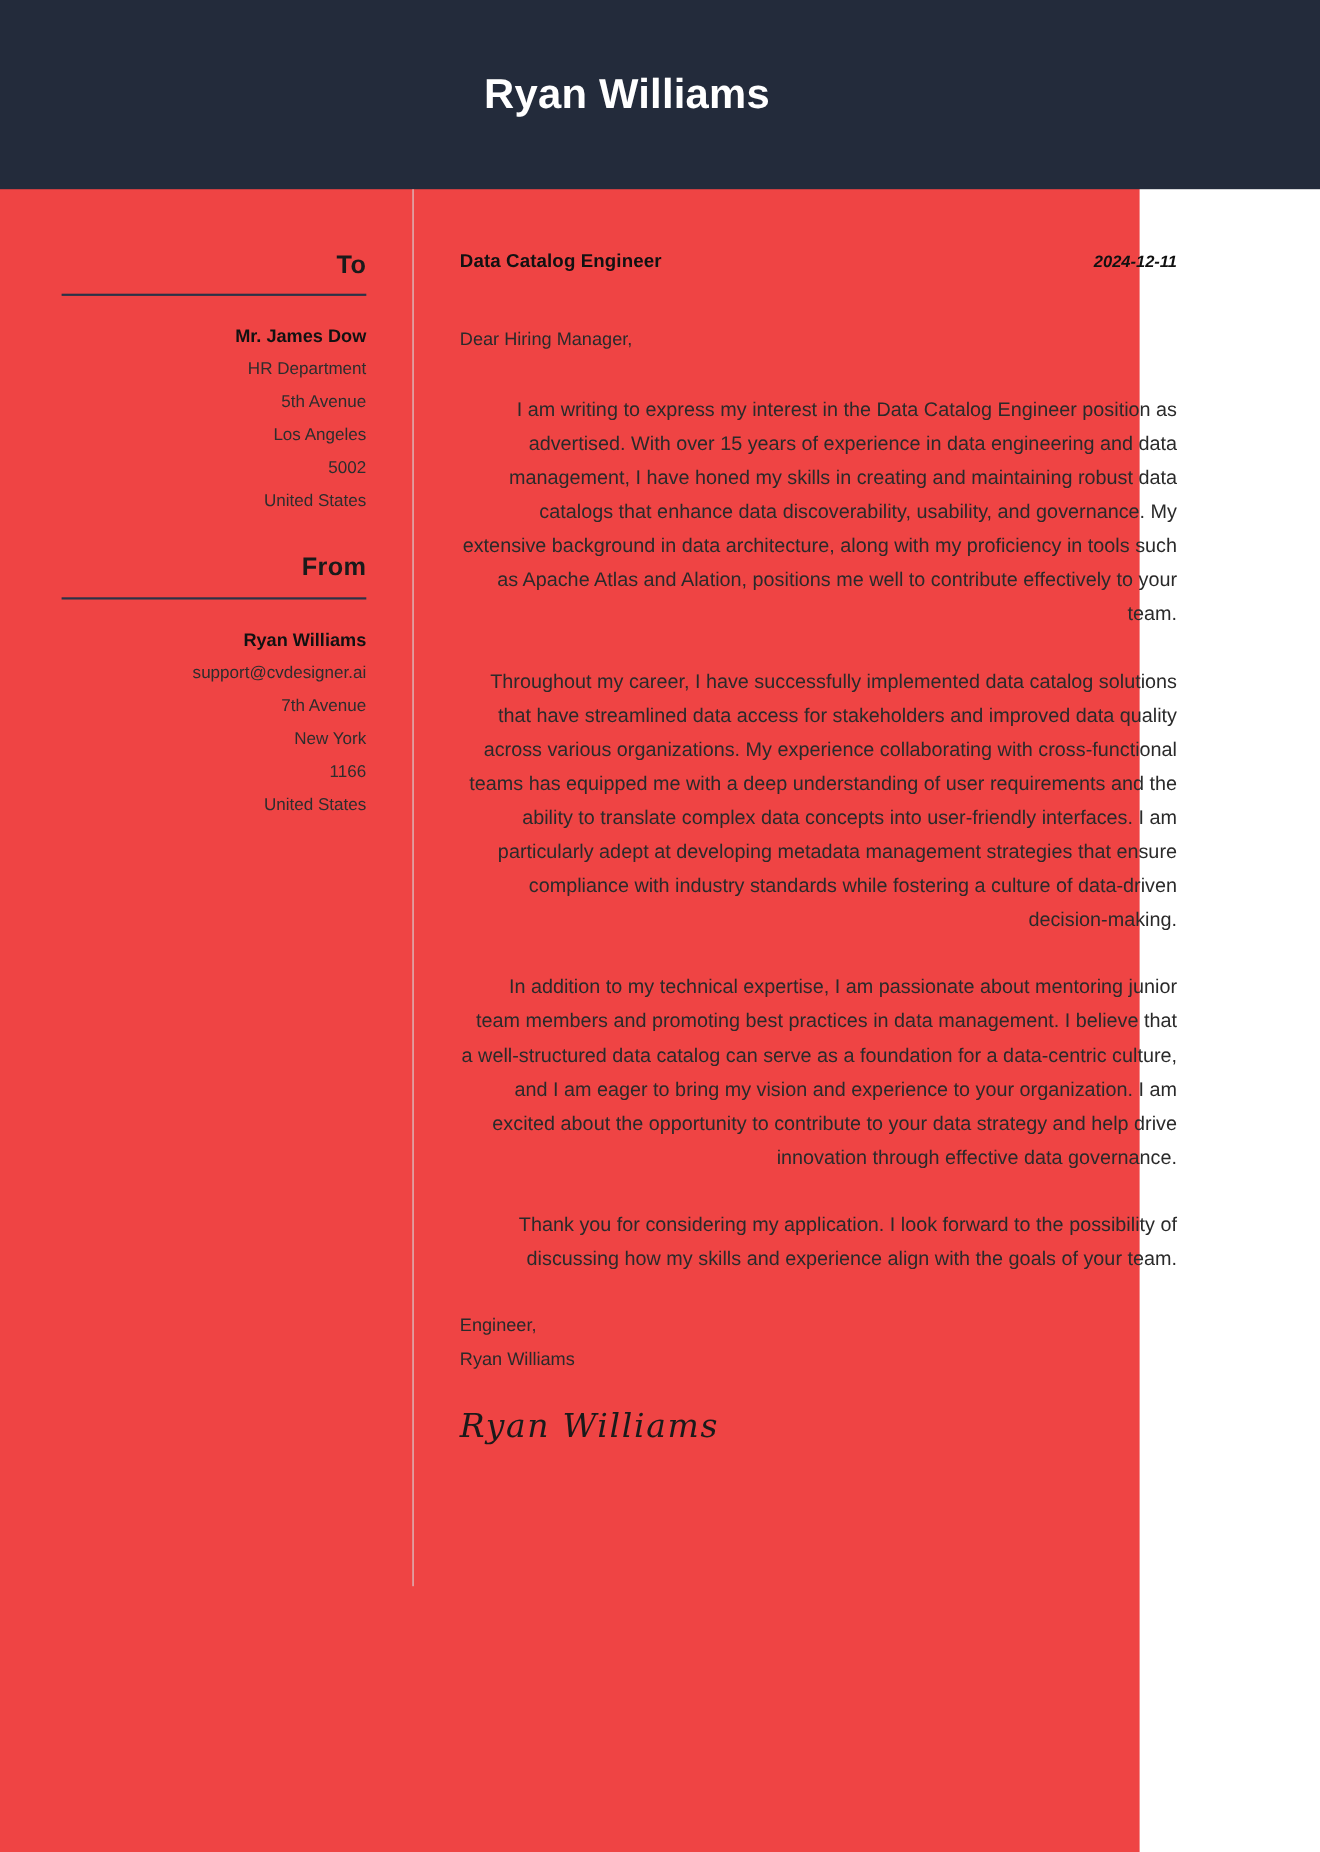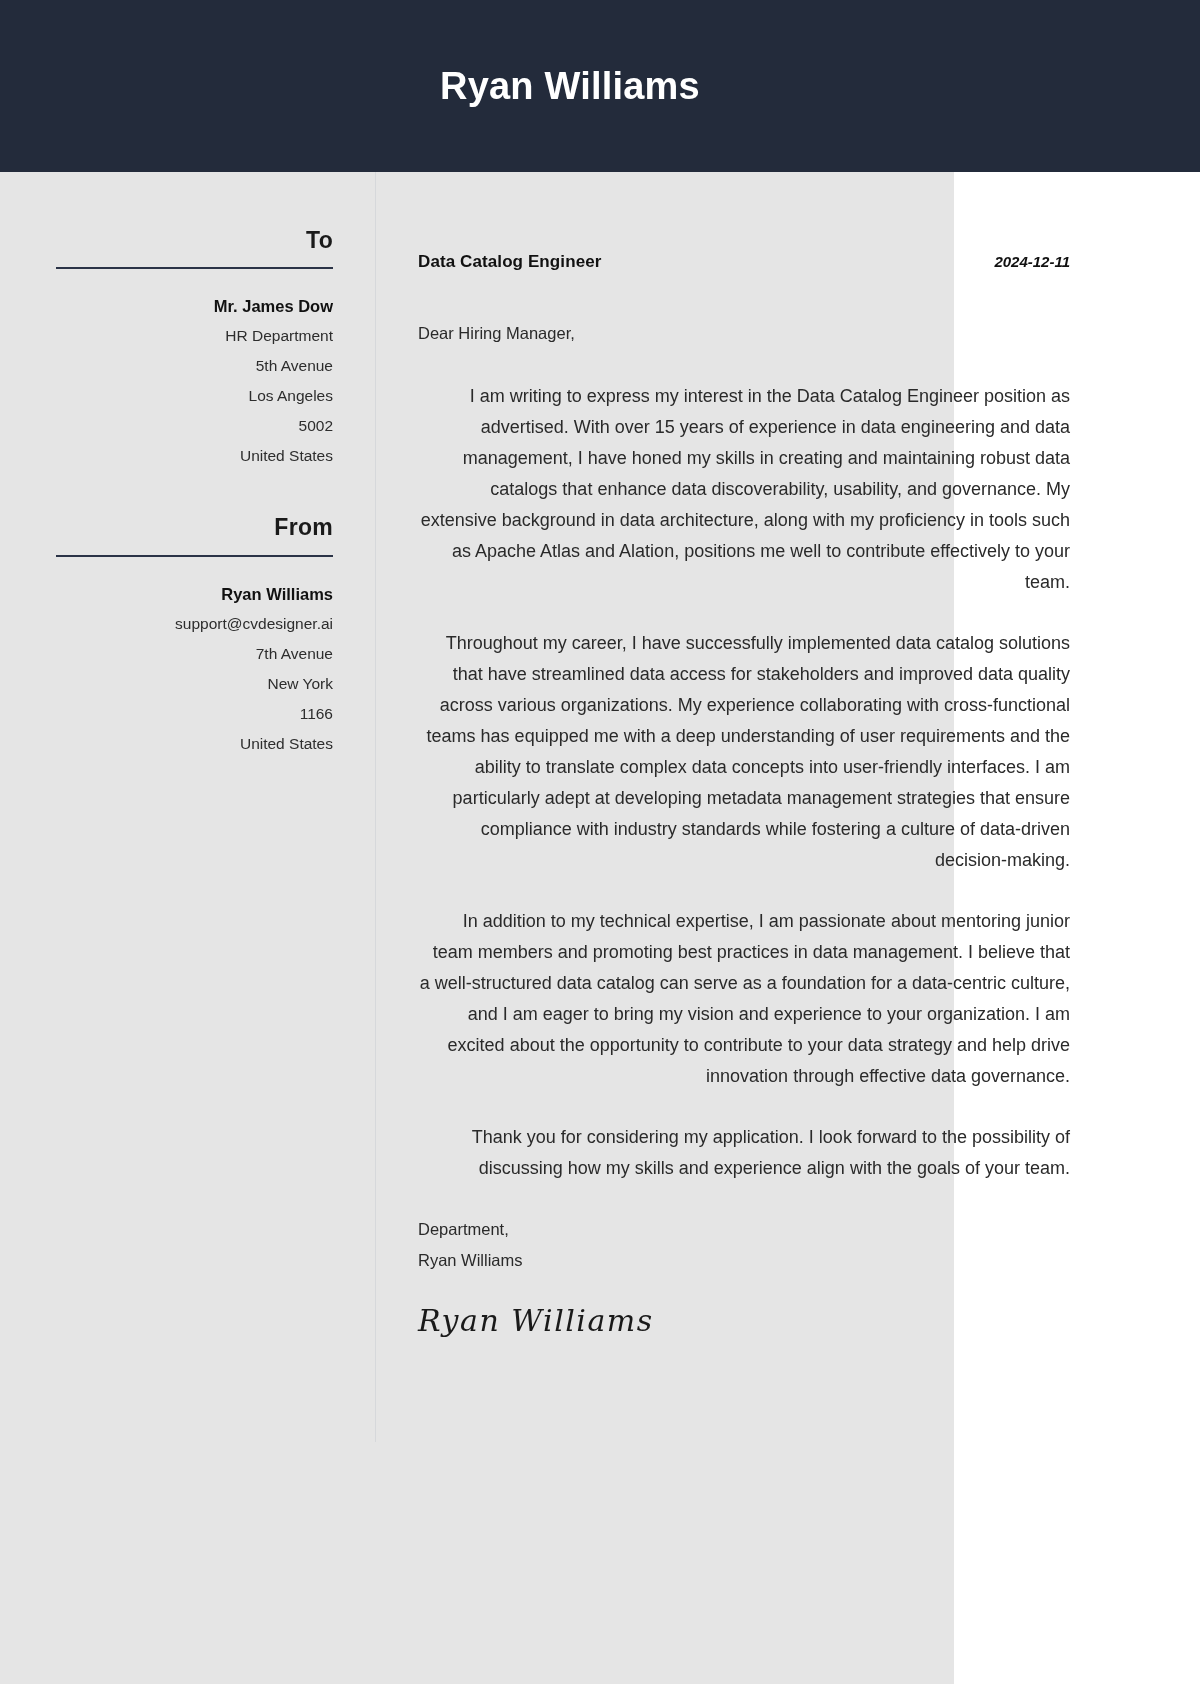--- a/index.html
+++ b/index.html
@@ -11,23 +11,23 @@
     height: 1684px;
     background: #ffffff;
     font-family: "Liberation Sans", sans-serif;
     color: #1a1a1a;
     -webkit-font-smoothing: antialiased;
     overflow: hidden;
   }
 
   .page {
     position: relative;
-    width: 954px;
+    width: 1036px;
     height: 1684px;
-    background: #e5e5e5;
+    background: #ef4444;
     box-sizing: border-box;
   }
 
   
   .header-band {
     position: absolute;
     top: 0;
     left: 0;
     width: 1200px;
     height: 172px;
@@ -99,38 +99,37 @@
     line-height: 30px;
     color: #2d2d2d;
     white-space: nowrap;
   }
   .addr-block li.name {
     font-weight: 700;
     color: #111111;
     font-size: 16.5px;
   }
   .from-group {
-    margin-top: 44px;
+    margin-top: 32px;
   }
 
   
   .letter {
     position: absolute;
     top: 0;
     left: 375px;
     width: 825px;
     padding: 56px 130px 0 43px;
     box-sizing: border-box;
   }
   .letter-topline {
     display: flex;
     align-items: baseline;
     justify-content: space-between;
     margin-bottom: 46px;
-    margin-top: 24px;
   }
   .job-title {
     font-size: 17px;
     font-weight: 700;
     color: #111111;
     letter-spacing: 0.1px;
   }
   .letter-date {
     font-size: 15px;
     font-weight: 700;
@@ -221,21 +220,21 @@
       </div>
 
       <p class="salutation">Dear Hiring Manager,</p>
 
       <p class="para">I am writing to express my interest in the Data Catalog Engineer position as advertised. With over 15 years of experience in data engineering and data management, I have honed my skills in creating and maintaining robust data catalogs that enhance data discoverability, usability, and governance. My extensive background in data architecture, along with my proficiency in tools such as Apache Atlas and Alation, positions me well to contribute effectively to your team.</p>
       <p class="para">Throughout my career, I have successfully implemented data catalog solutions that have streamlined data access for stakeholders and improved data quality across various organizations. My experience collaborating with cross-functional teams has equipped me with a deep understanding of user requirements and the ability to translate complex data concepts into user-friendly interfaces. I am particularly adept at developing metadata management strategies that ensure compliance with industry standards while fostering a culture of data-driven decision-making.</p>
       <p class="para">In addition to my technical expertise, I am passionate about mentoring junior team members and promoting best practices in data management. I believe that a well-structured data catalog can serve as a foundation for a data-centric culture, and I am eager to bring my vision and experience to your organization. I am excited about the opportunity to contribute to your data strategy and help drive innovation through effective data governance.</p>
       <p class="para">Thank you for considering my application. I look forward to the possibility of discussing how my skills and experience align with the goals of your team.</p>
 
       <div class="closing">
-        <div>Department,</div>
+        <div>Engineer,</div>
         <div>Ryan Williams</div>
       </div>
 
       <div class="signature">Ryan Williams</div>
 
     </main>
 
   </div>
 </div>
 

